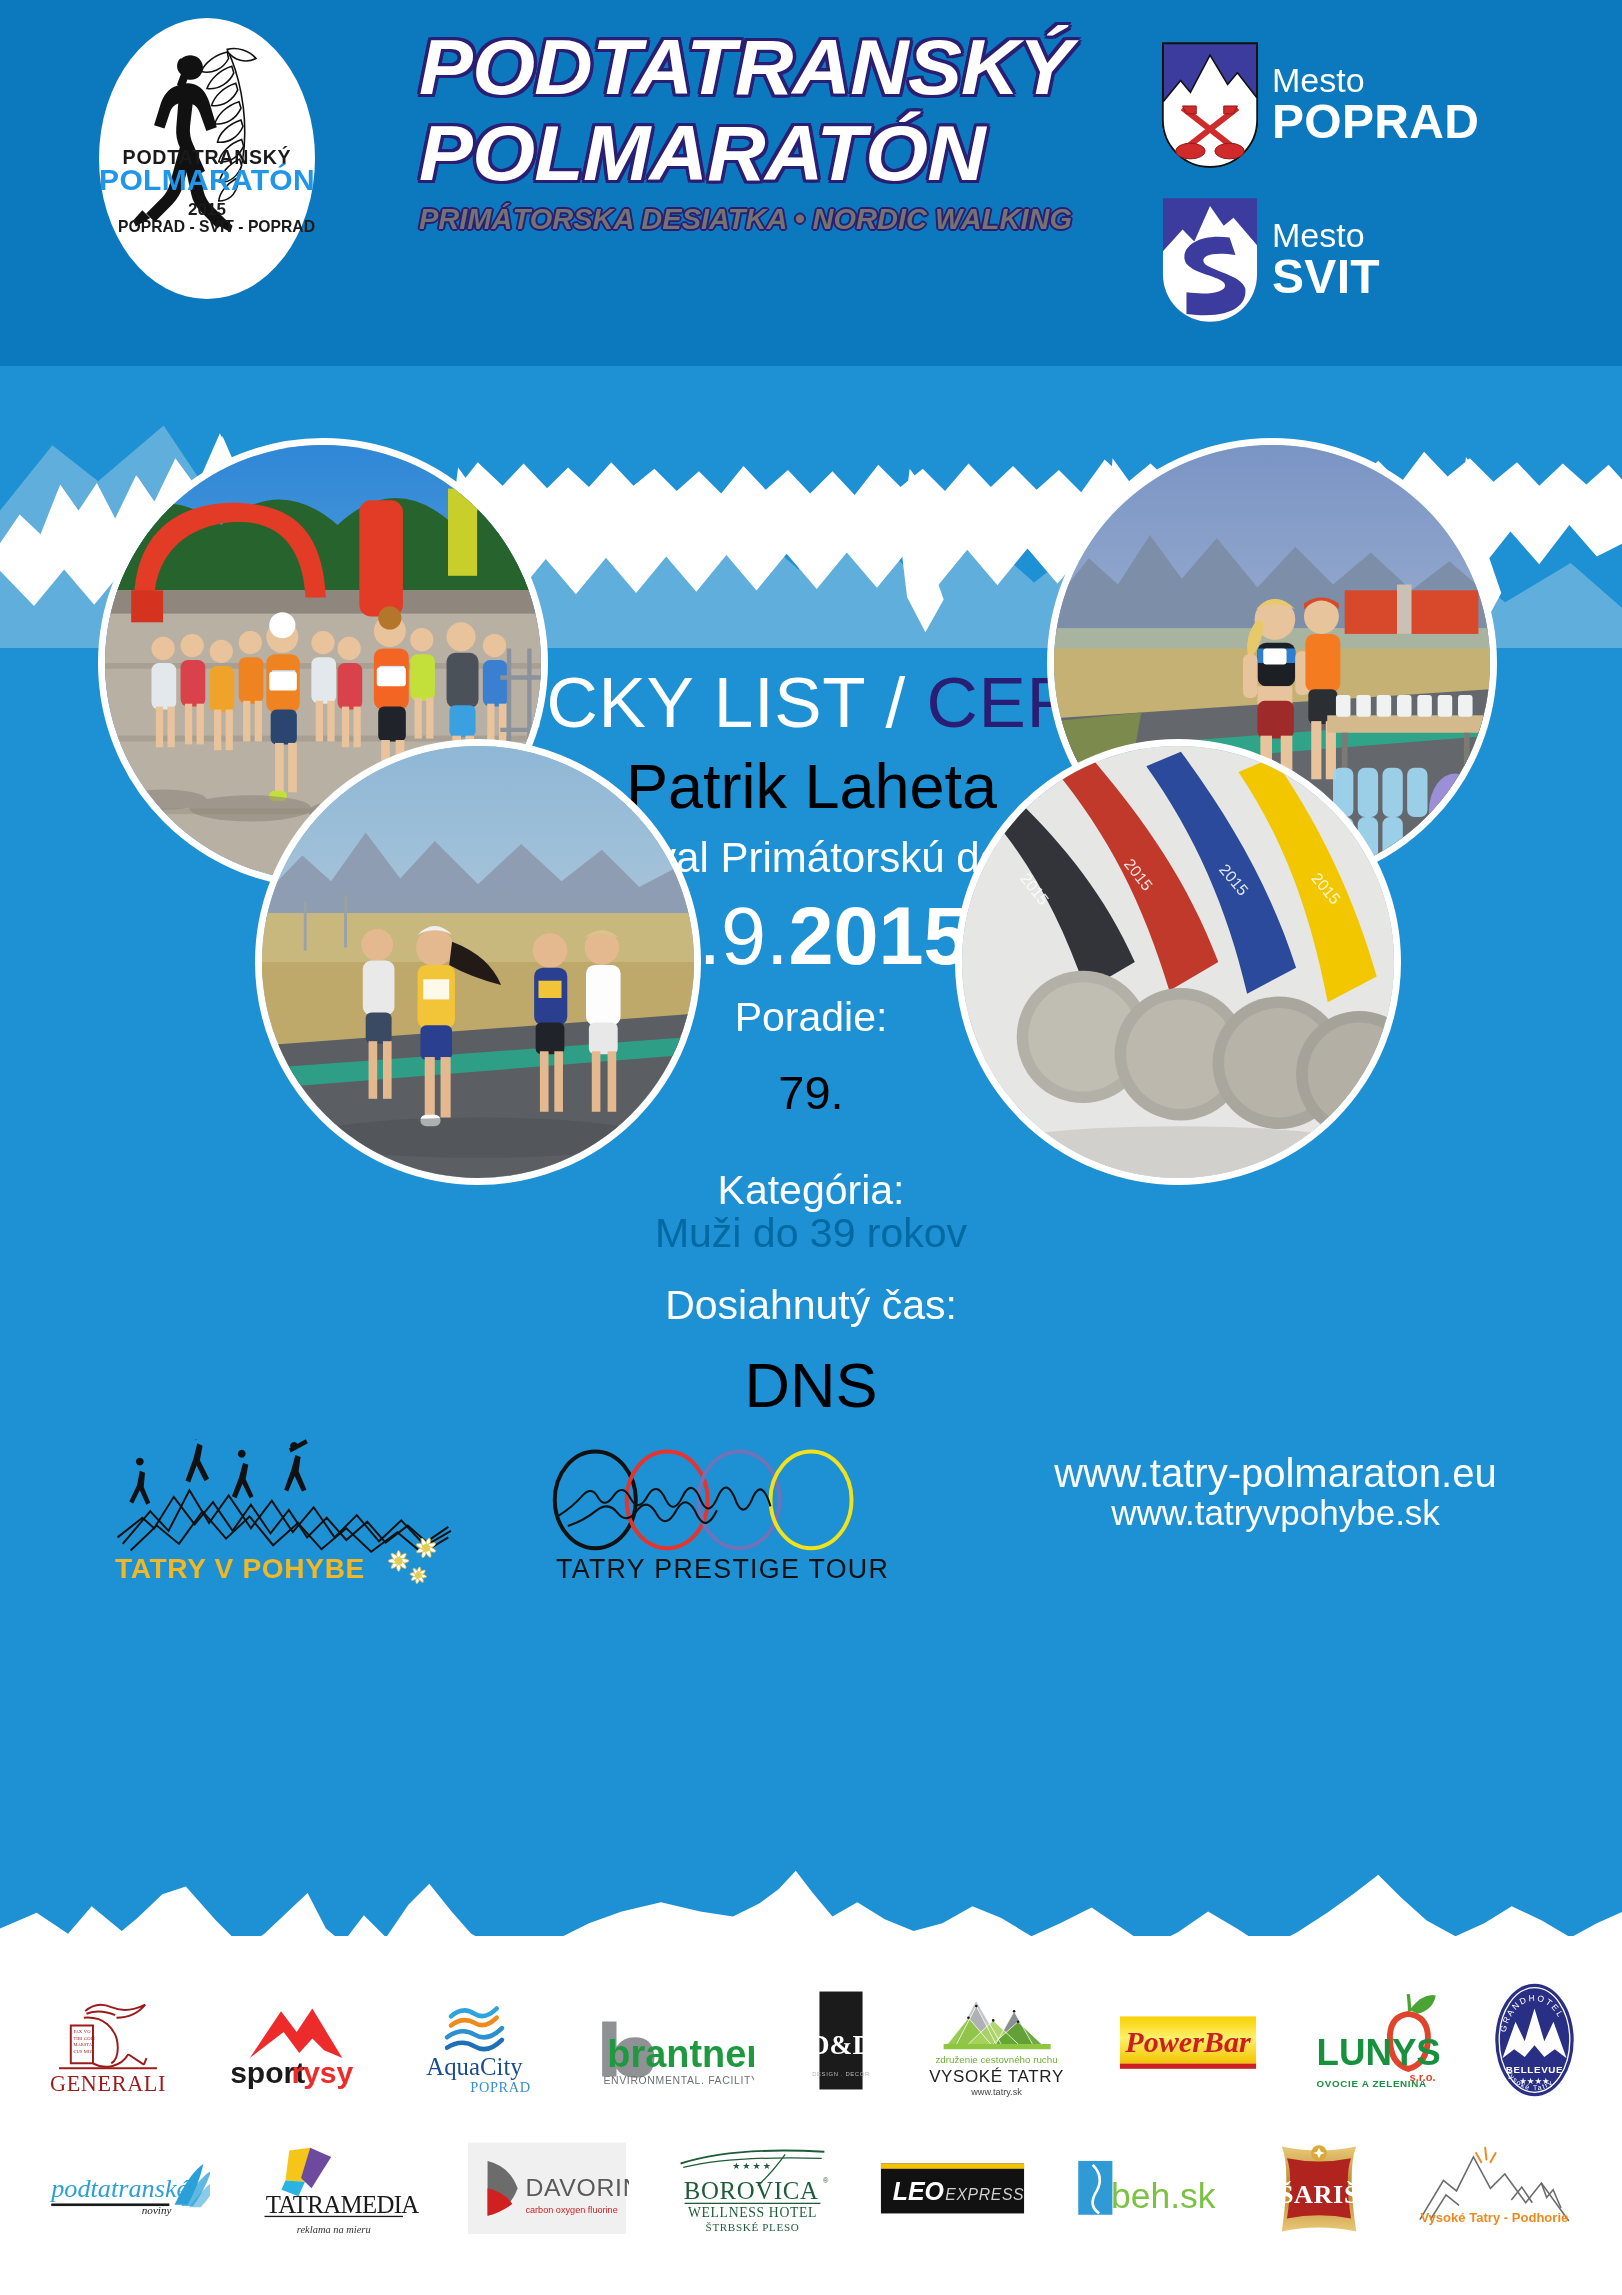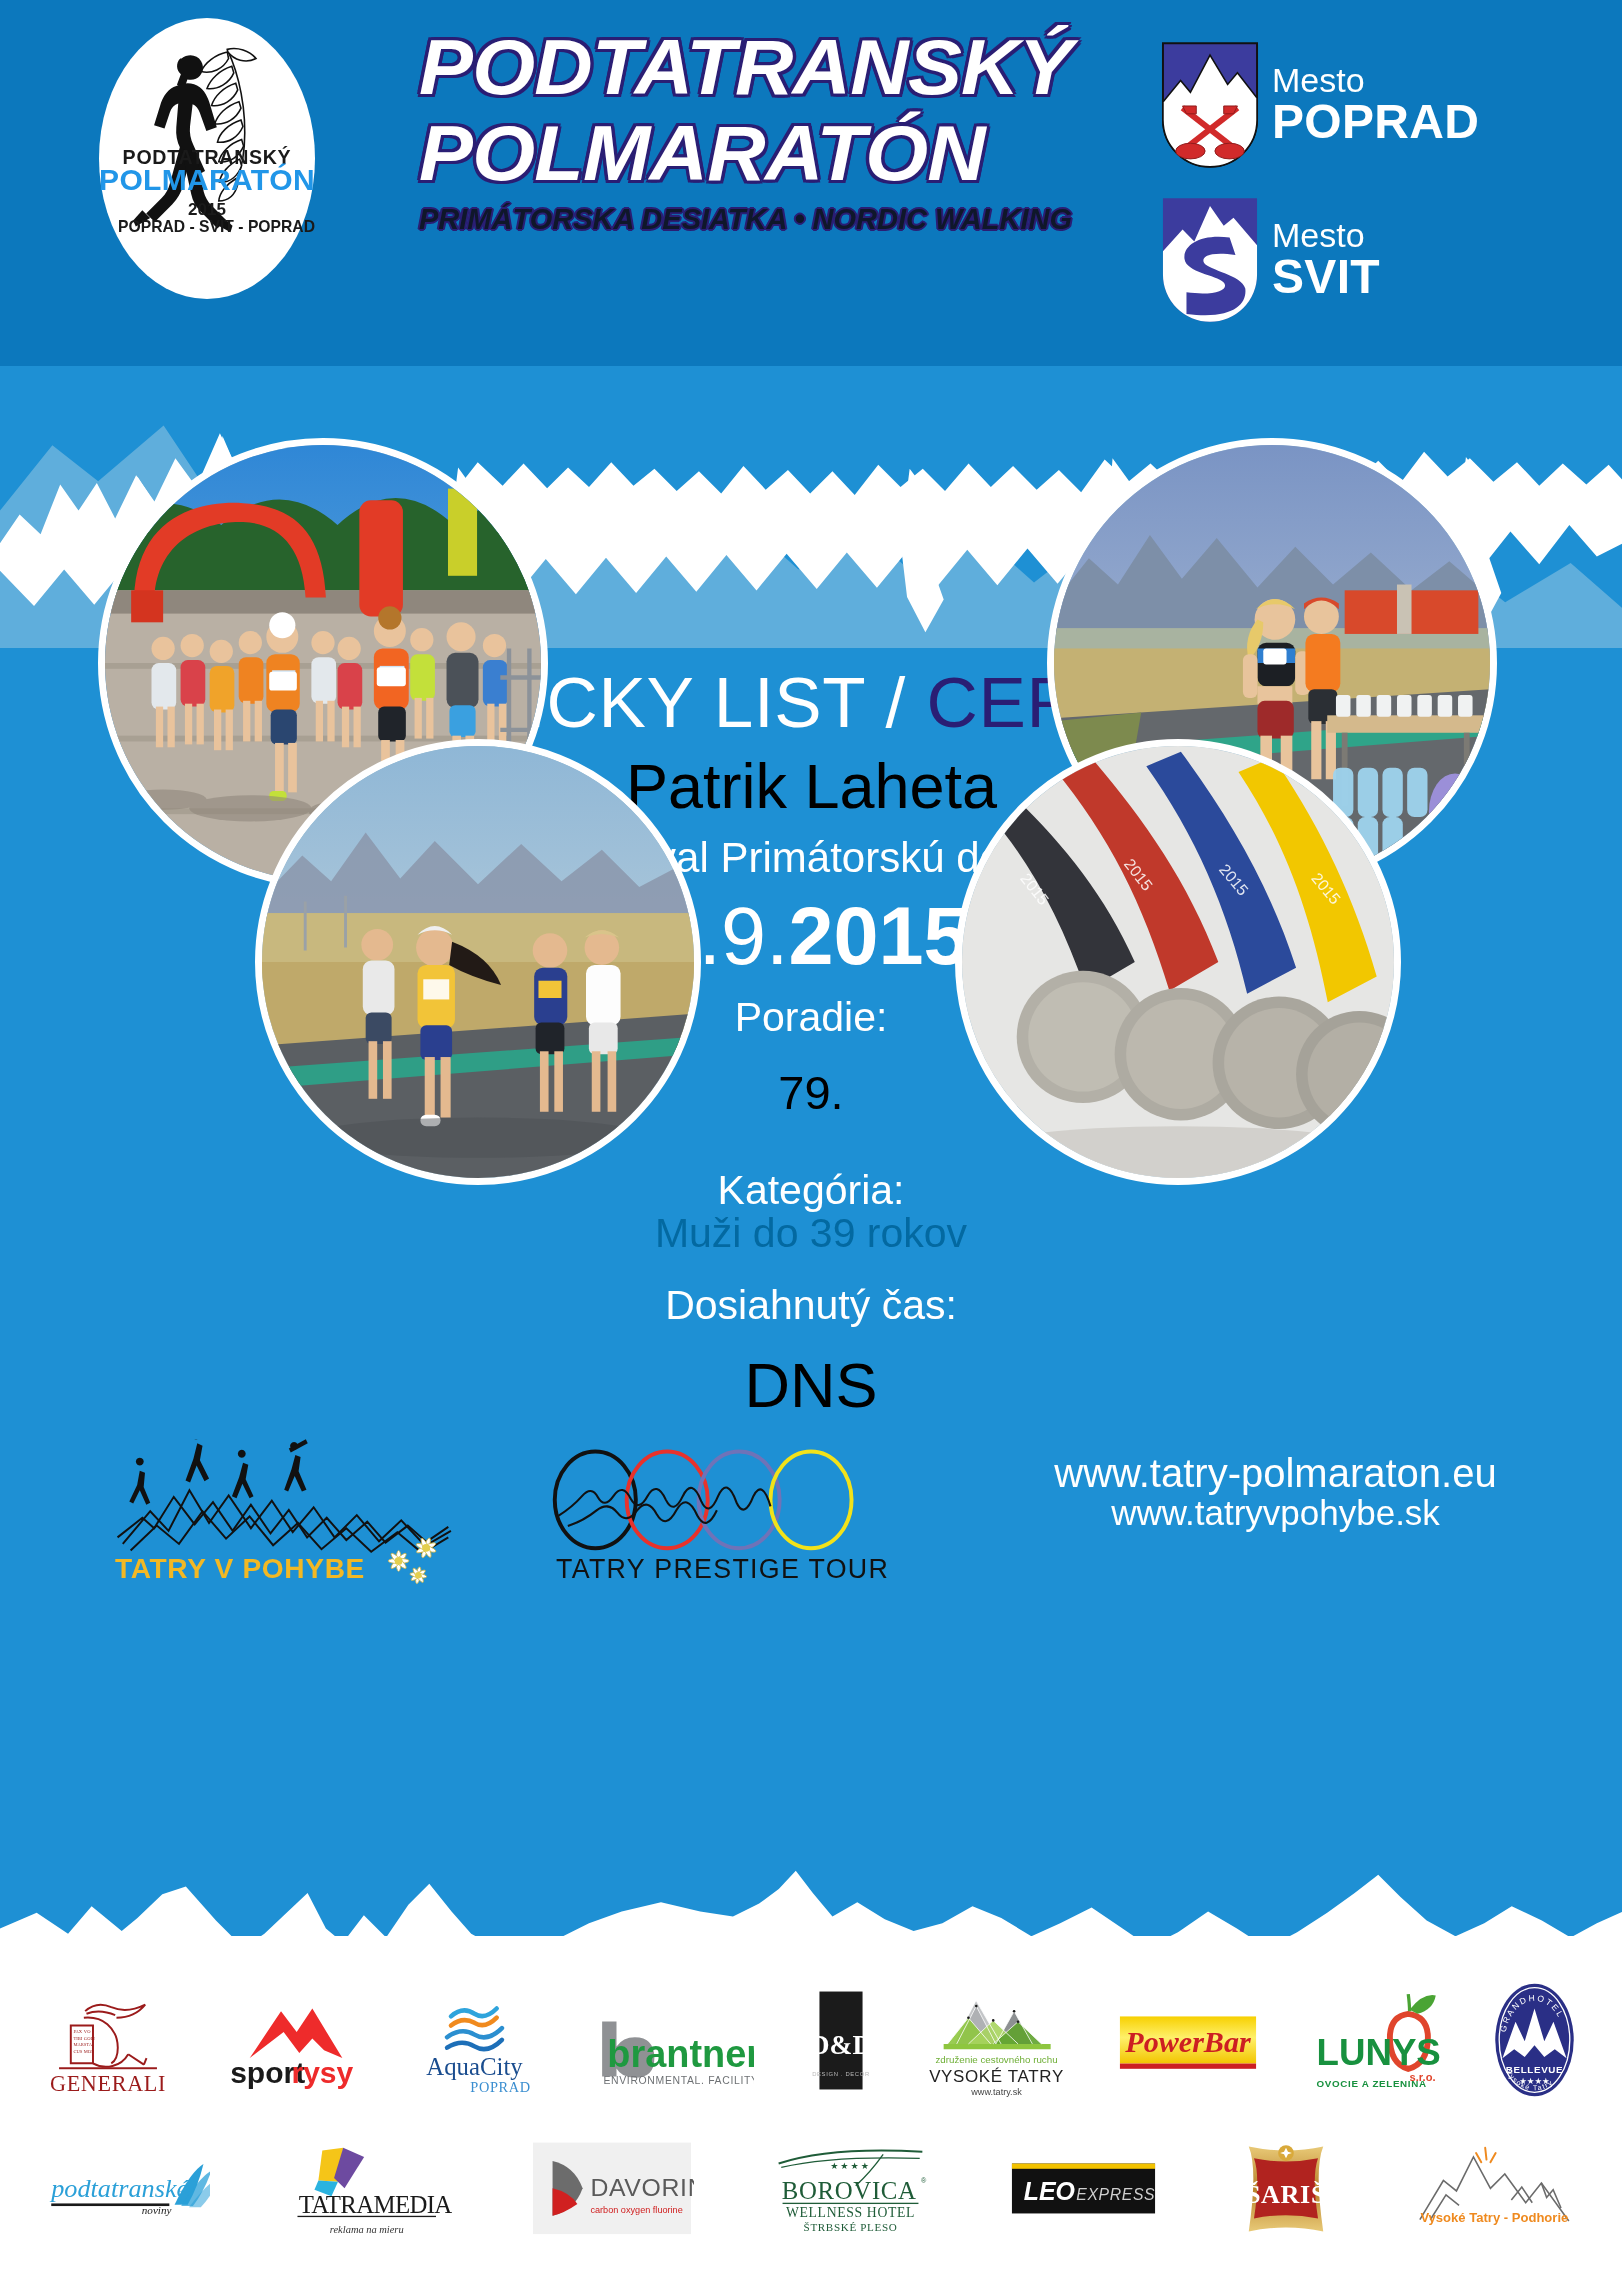--- a/index.html
+++ b/index.html
@@ -48,21 +48,21 @@
   .wm-line{
     font-weight:bold;font-style:italic;color:#ffffff;
     letter-spacing:-0.7px;line-height:1;
     text-shadow:
       -3.3px 0 0 #2A1E74, 3.3px 0 0 #2A1E74, 0 -3.3px 0 #2A1E74, 0 3.3px 0 #2A1E74,
       -2.6px -2.6px 0 #2A1E74, 2.6px -2.6px 0 #2A1E74, -2.6px 2.6px 0 #2A1E74, 2.6px 2.6px 0 #2A1E74;
   }
   .wm-1{font-size:77px;transform:scaleX(1.05);transform-origin:left center;}
   .wm-2{font-size:77px;margin-top:9.2px;transform:scaleX(1.05);transform-origin:left center;}
   .wm-3{
-    font-size:29px;margin-top:10.5px;font-weight:bold;font-style:italic;color:#0f172a;
+    font-size:29px;margin-top:10.5px;font-weight:bold;font-style:italic;color:#737373;
     letter-spacing:0px;
     text-shadow:-2px 0 0 #2A1E74,2px 0 0 #2A1E74,0 -2px 0 #2A1E74,0 2px 0 #2A1E74,
       -1.3px -1.3px 0 #2A1E74,1.3px -1.3px 0 #2A1E74,-1.3px 1.3px 0 #2A1E74,1.3px 1.3px 0 #2A1E74;
   }
 
   
   .city{position:absolute;display:flex;align-items:center;gap:13px;}
   .city-1{left:1161px;top:41px;}
   .city-2{left:1161px;top:196px;}
   .crest{width:98px;height:128px;}
@@ -789,20 +789,27 @@
 
       <div class="sp">
         <svg width="151" height="79" viewBox="0 0 230 120">
           <rect x="6" y="22" width="218" height="76" fill="#111111"></rect>
           <rect x="6" y="22" width="218" height="8" fill="#f2c200"></rect>
           <text x="24" y="78" font-family="Liberation Sans, sans-serif" font-weight="bold" font-style="italic" font-size="38" fill="#ffffff">LEO</text>
           <text x="104" y="78" font-family="Liberation Sans, sans-serif" font-style="italic" font-size="24" fill="#cfcfcf" letter-spacing="1">EXPRESS</text>
         </svg>
       </div>
 
+      <div class="sp">
+        <svg width="151" height="79" viewBox="0 0 230 120">
+          <rect x="8" y="18" width="52" height="82" fill="#2f9ad4"></rect>
+          <path d="M30 24 q18 18 6 40 q-14 22 4 34" fill="none" stroke="#ffffff" stroke-width="4"></path>
+          <text x="58" y="90" font-family="Liberation Sans, sans-serif" font-size="54" fill="#7cc142">beh.sk</text>
+        </svg>
+      </div>
 
       <div class="sp">
         <svg width="98" height="98" viewBox="0 0 150 150">
           <defs>
             <linearGradient id="sg" x1="0" y1="0" x2="0" y2="1">
               <stop offset="0%" stop-color="#e8c977"></stop>
                 <stop offset="50%" stop-color="#b8822a"></stop>
                 <stop offset="100%" stop-color="#e8c977"></stop>
             </linearGradient>
           </defs>

